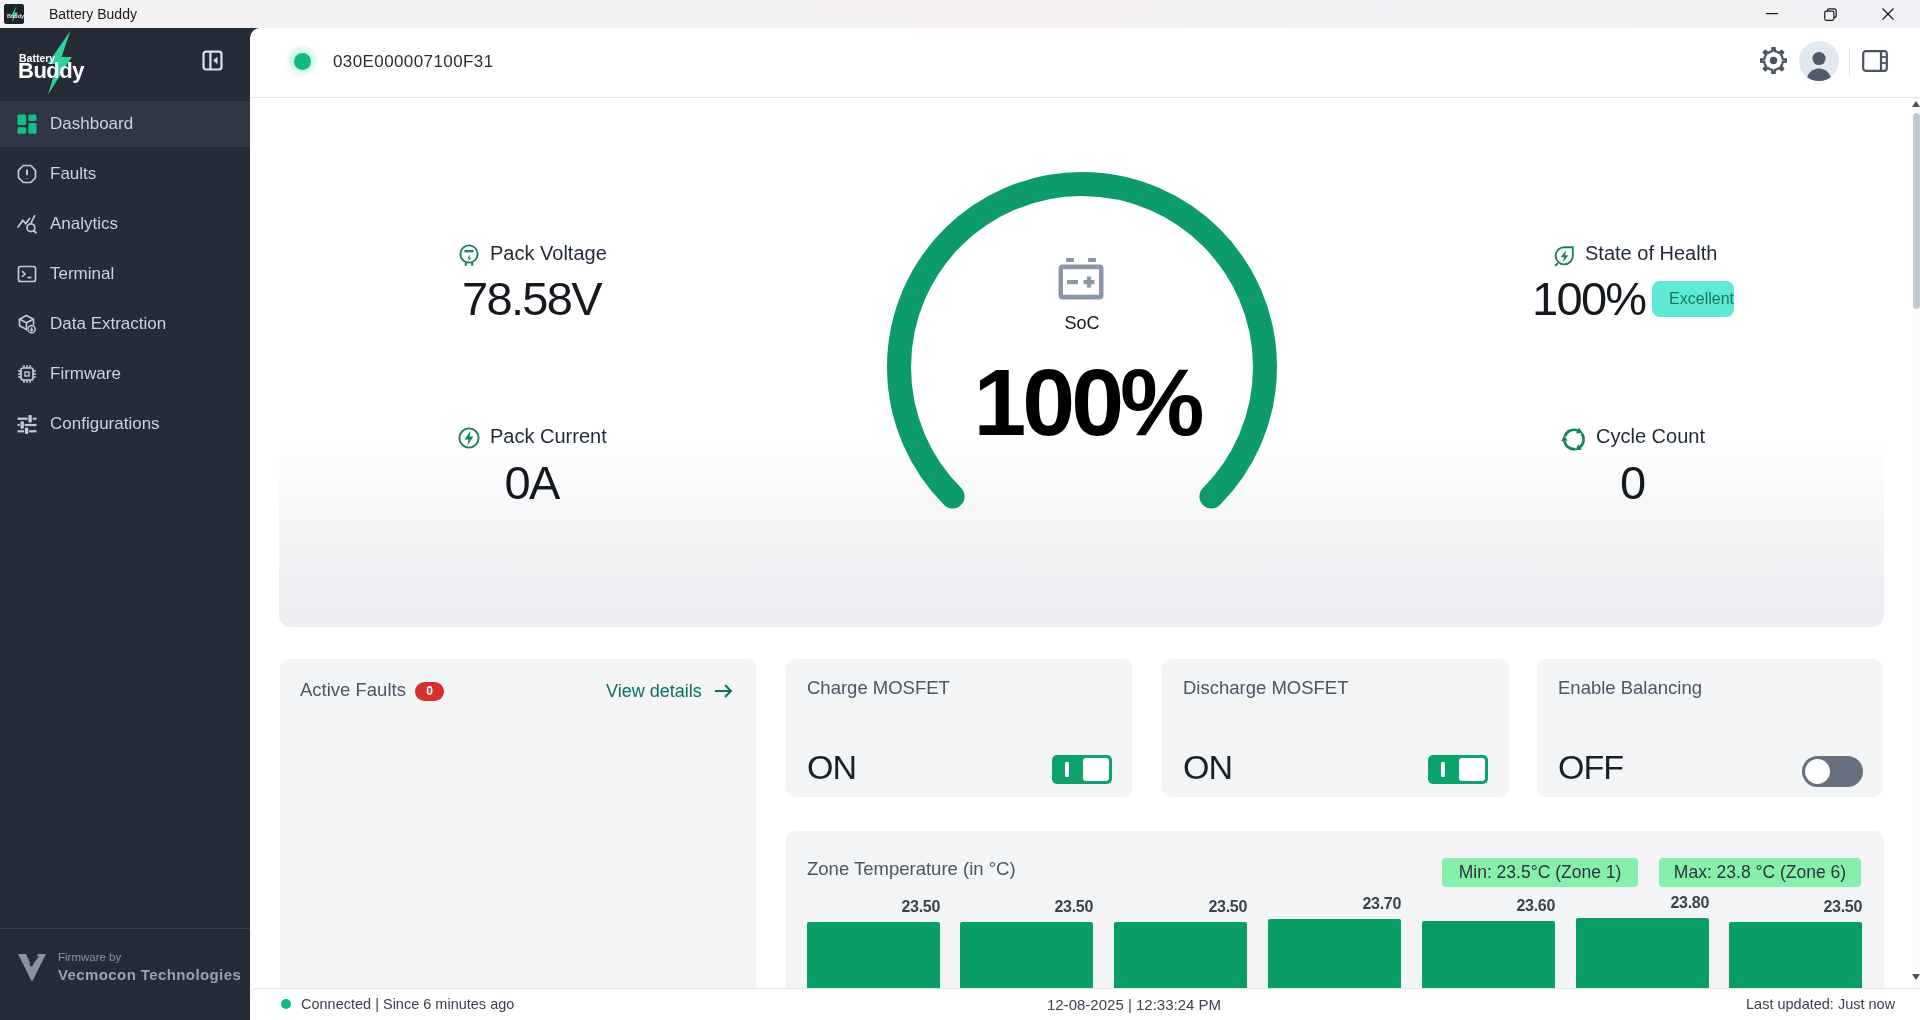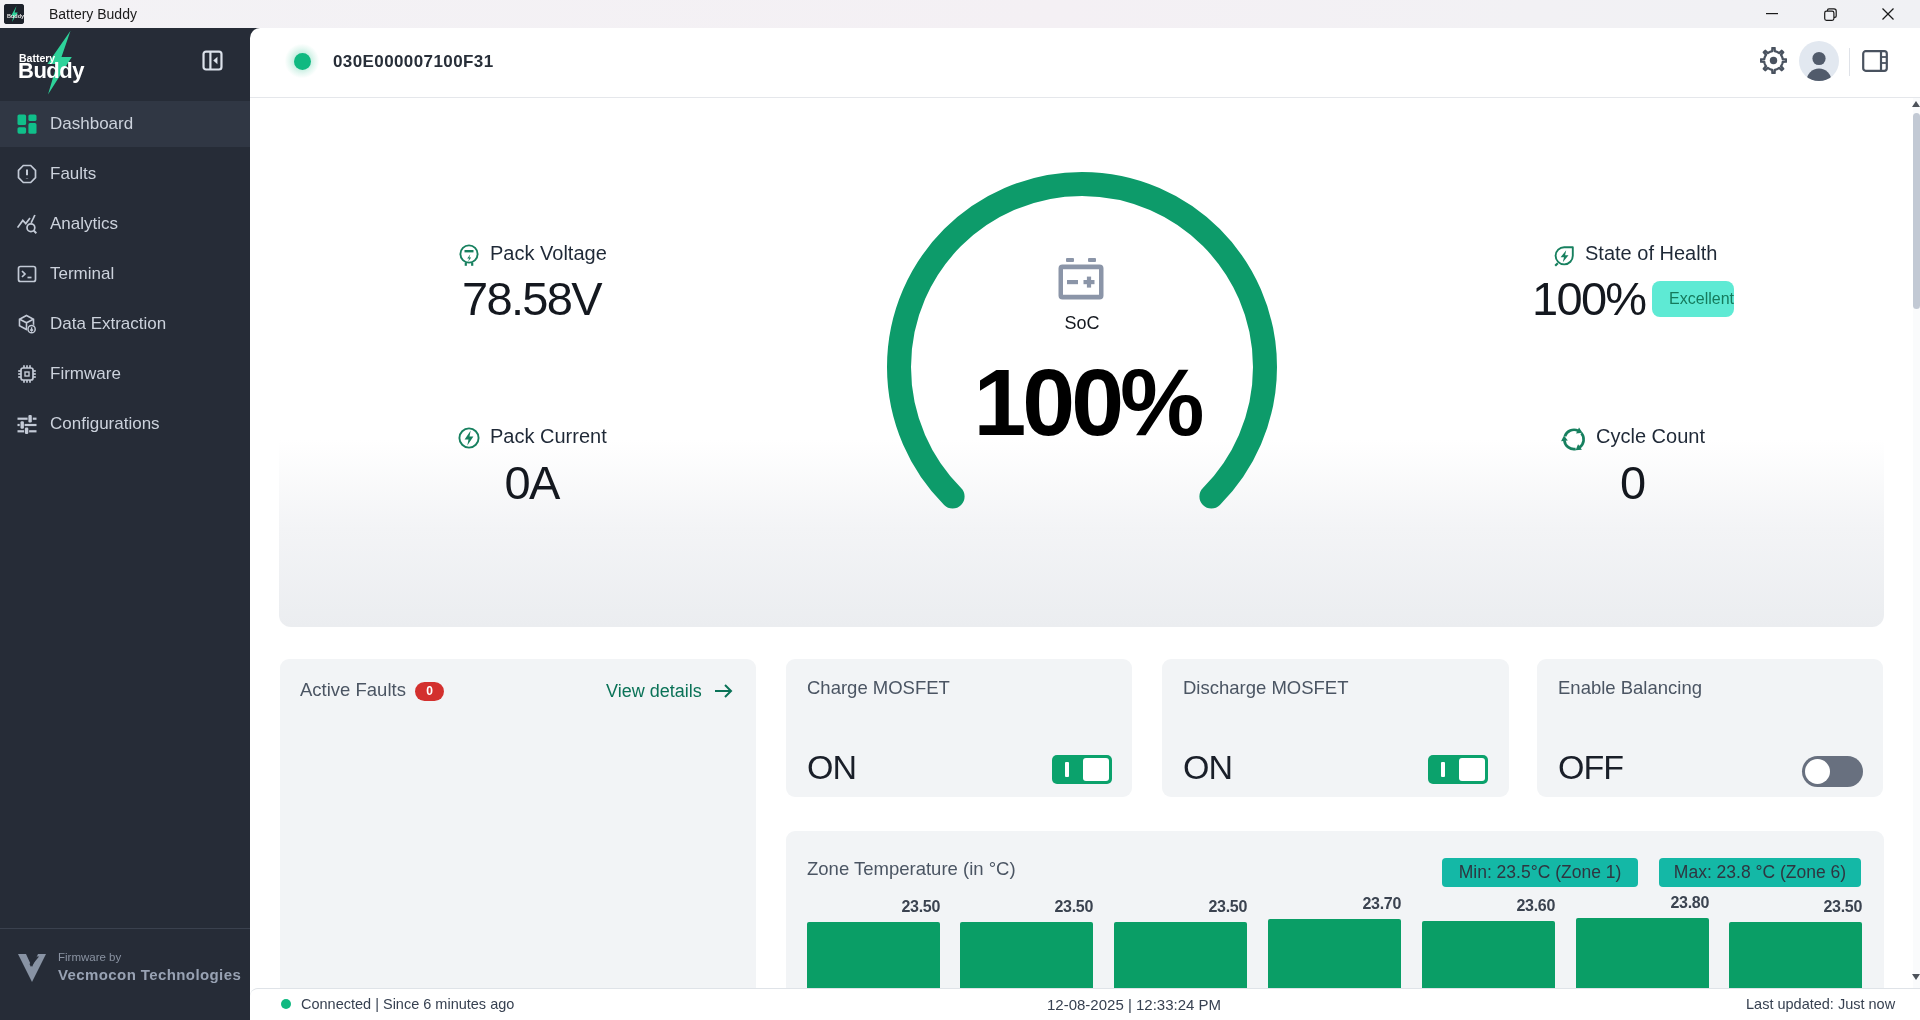--- a/index.html
+++ b/index.html
@@ -21,21 +21,21 @@
   .navitem .nlabel { position:absolute; left:50px; top:13px; font-size:17px; color:#ccd2dc; line-height:20px; }
   #sbfooter-divider { position:absolute; left:0; top:900px; width:250px; height:1px; background:#3a414e; }
 
   
   #mainheader { position:absolute; left:250px; top:28px; width:1670px; height:70px; background:#fff;
      border-bottom:1px solid #e5e7eb; border-top-left-radius:10px; }
   #statusdot { position:absolute; left:294px; top:53px; width:17px; height:17px; border-radius:50%;
      background:#10b981; }
   #statushalo { position:absolute; left:284px; top:43px; width:36px; height:36px; border-radius:50%;
      background:radial-gradient(circle, rgba(16,185,129,0.30) 22%, rgba(16,185,129,0.10) 50%, rgba(16,185,129,0) 68%); }
-  #deviceid { position:absolute; left:333px; top:52px; font-size:17px; font-weight:bold; color:#272e38; letter-spacing:0.4px; }
+  #deviceid { position:absolute; left:333px; top:52px; font-size:17px; font-weight:normal; color:#272e38; letter-spacing:0.4px; }
 
   
   #content { position:absolute; left:250px; top:98px; width:1670px; height:890px; background:#fff; }
 
   #herocard { position:absolute; left:279px; top:106px; width:1605px; height:521px; border-radius:12px;
      background:linear-gradient(180deg,#ffffff 0%,#ffffff 64%,#f3f4f6 81%,#ebedf0 100%); }
 
   .biglabel { font-size:20px; color:#1f2937; }
   .bigvalue { font-size:47px; letter-spacing:-1.7px; color:#14181f; }
 
@@ -49,21 +49,21 @@
   .recttoggle .knob { position:absolute; right:3px; top:3px; width:26px; height:23px; background:#fff; border-radius:3px; }
 
   
   .pilltoggle { position:absolute; width:61px; height:31px; border-radius:16px; background:#68707f; }
   .pilltoggle .knob { position:absolute; left:3px; top:3px; width:25px; height:25px; background:#fff; border-radius:50%; }
 
   
   .zbar { position:absolute; background:#0a9e66; border-radius:2px 2px 0 0; }
   .zlabel { position:absolute; font-size:16px; font-weight:bold; color:#3b4350; letter-spacing:-0.3px; width:133px; text-align:right; }
 
-  .chip { position:absolute; height:29px; background:#14b8a6; border-radius:4px; font-size:17.5px; color:#2f3540;
+  .chip { position:absolute; height:29px; background:#86efac; border-radius:4px; font-size:17.5px; color:#2f3540;
       line-height:29px; text-align:center; }
 
   
   #statusbar { position:absolute; left:250px; top:988px; width:1670px; height:32px; background:#fff;
      border-top:1px solid #dfe3e8; border-top-left-radius:8px; }
 
   
   #scrolltrack { position:absolute; left:1913px; top:98px; width:7px; height:890px; background:#fafbfc; }
   #scrollthumb { position:absolute; left:1913px; top:113px; width:7px; height:196px; background:#c2c9d4; border-radius:3.5px; }
 </style>

